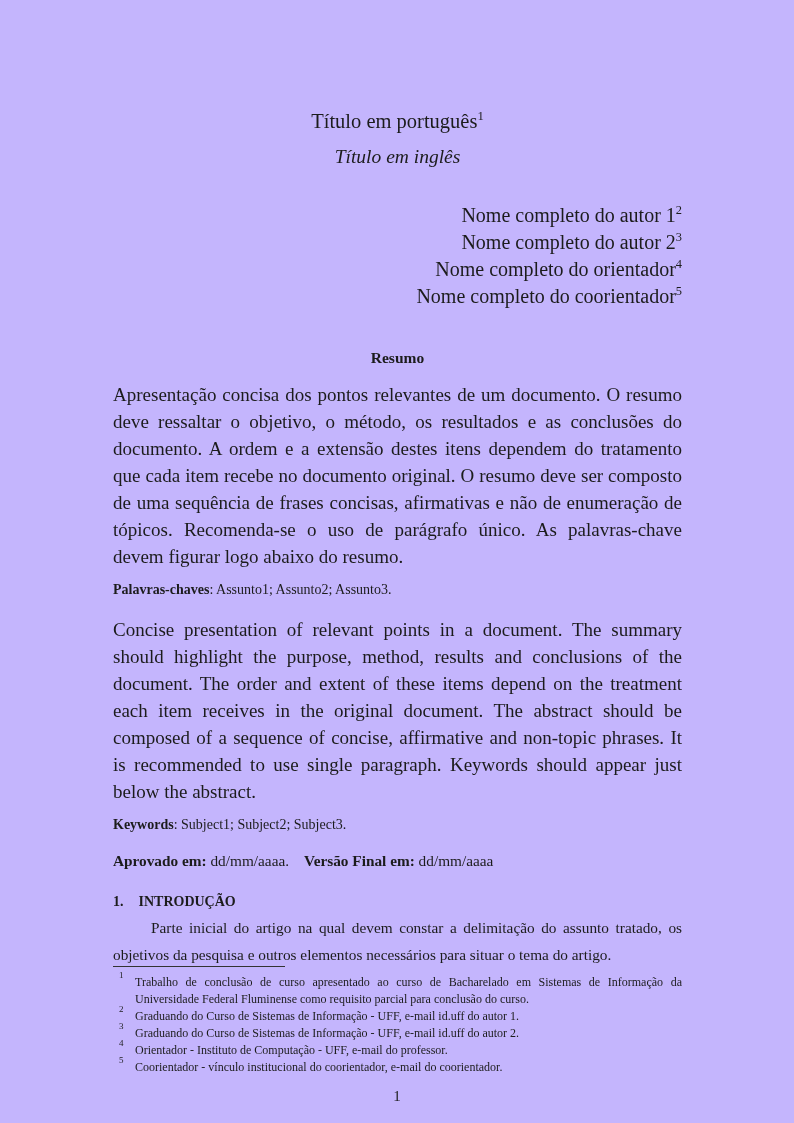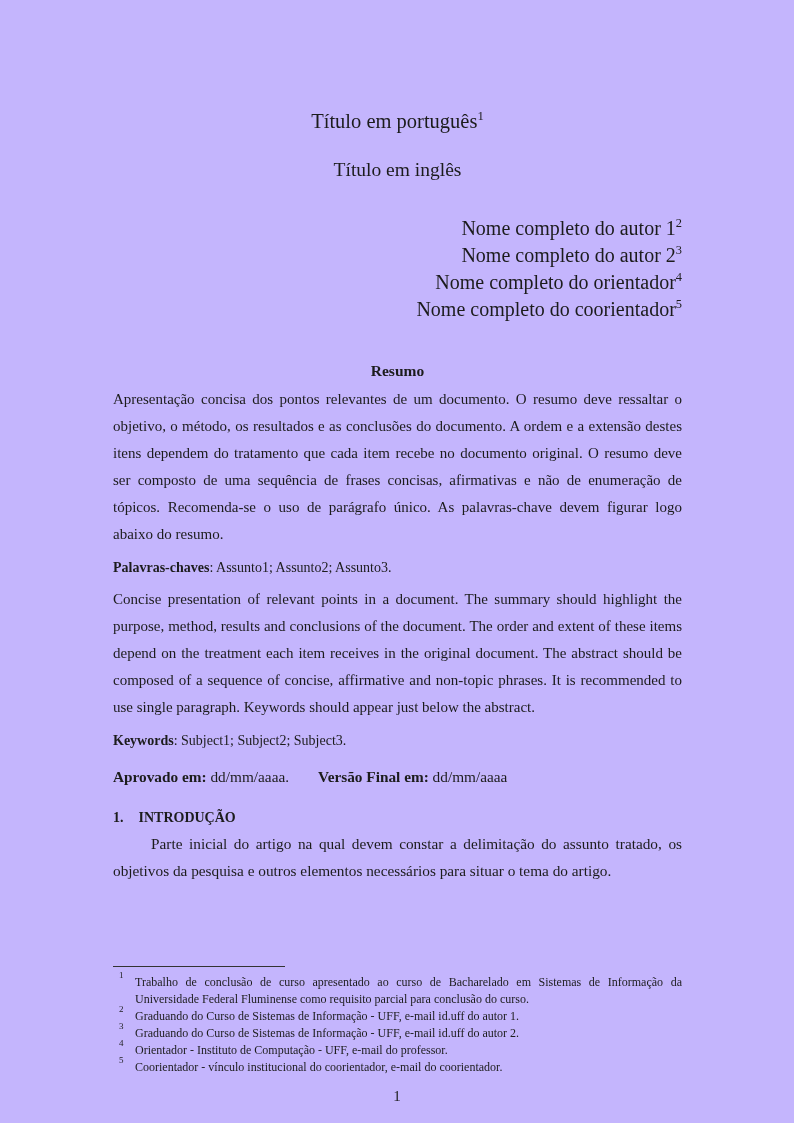--- a/index.html
+++ b/index.html
@@ -12,32 +12,32 @@
   .page {
     position:relative;
     width:794px; height:1123px;
     padding:108px 112px 0 113px;
     background:#c4b5fd;
     overflow:hidden;
   }
   sup { font-size:62%; line-height:0; }
 
   .title   { font-size:20.5px; font-weight:normal; text-align:center; line-height:26px; }
-  .subtitle{ font-size:19.5px;  text-align:center; line-height:26px; margin-top:23px; }
+  .subtitle{ font-size:19.5px; font-style:italic;  text-align:center; line-height:26px; margin-top:10px; }
 
   .authors { margin-top:32px; text-align:right; font-size:20px; line-height:27px; }
 
   .abs-heading { margin-top:38px; text-align:center; font-weight:bold; font-size:15.5px; line-height:20px; }
   .abs-heading.abstract { margin-top:21px; }
-  .abs-body { margin-top:5px; font-size:15px; line-height:27px; text-align:justify; hyphens:auto; }
+  .abs-body { margin-top:13px; font-size:19px; line-height:27px; text-align:justify; hyphens:auto; }
   .kw-line  { margin-top:6px; font-size:14px; line-height:27px; }
   .kw-line b{ font-weight:bold; }
 
   .approval { margin-top:9px; font-size:15.3px; line-height:27px; }
-  .approval .vf { margin-left:29px;text-align:right; }
+  .approval .vf { margin-left:15px;text-align:right; }
 
   .section  { margin-top:16px; font-size:14px; font-weight:bold; line-height:24px; }
   .sec-title{ margin-left:15px; }
 
   .intro { margin-top:0; font-size:15.3px; line-height:27px; text-align:justify; text-indent:38px; hyphens:auto; }
 
   .footnote-area { position:absolute; left:113px; right:112px; top:966px; }
   .fn-rule  { width:172px; border-top:1px solid #333; margin-bottom:7px; }
   .footnote { position:relative; font-size:12px; line-height:17px; padding-left:22px; text-align:justify; }
   .fn-mark  { position:absolute; left:6px; top:1px; font-size:9px; }

